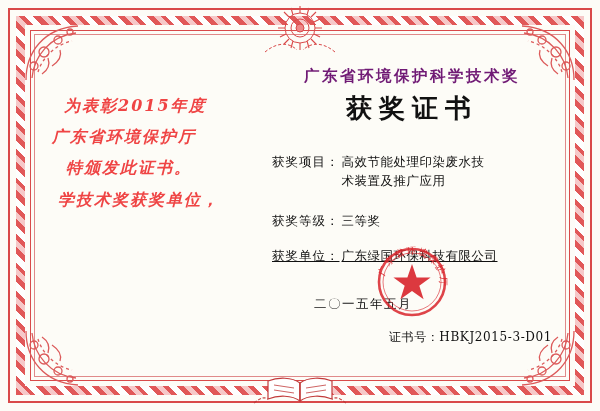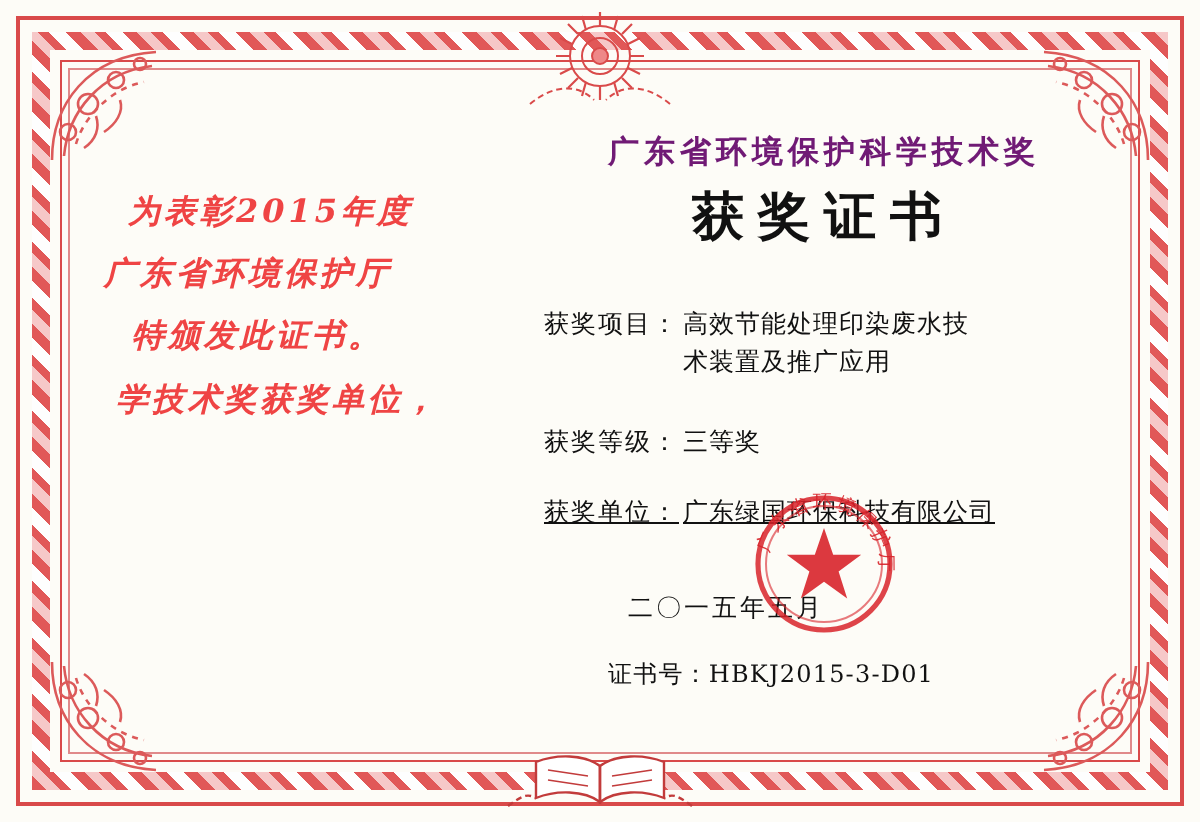--- a/index.html
+++ b/index.html
@@ -158,22 +158,23 @@
     margin-top: 30px;
     margin-left: 42px;
     white-space: nowrap;
   }
   .cert-no {
     font-family: "DejaVu Serif", serif;
     font-size: 12px;
     color: #111;
     letter-spacing: .6px;
     margin-top: 16px;
-    margin-left: 32px;
-    white-space: nowrap;
+    margin-left: 5px;
+    white-space: nowrap;
+    text-align: right;
   }
 
   
   .seal {
     position: absolute;
     left: 104px;
     top: 196px;
     width: 84px;
     height: 84px;
   }

